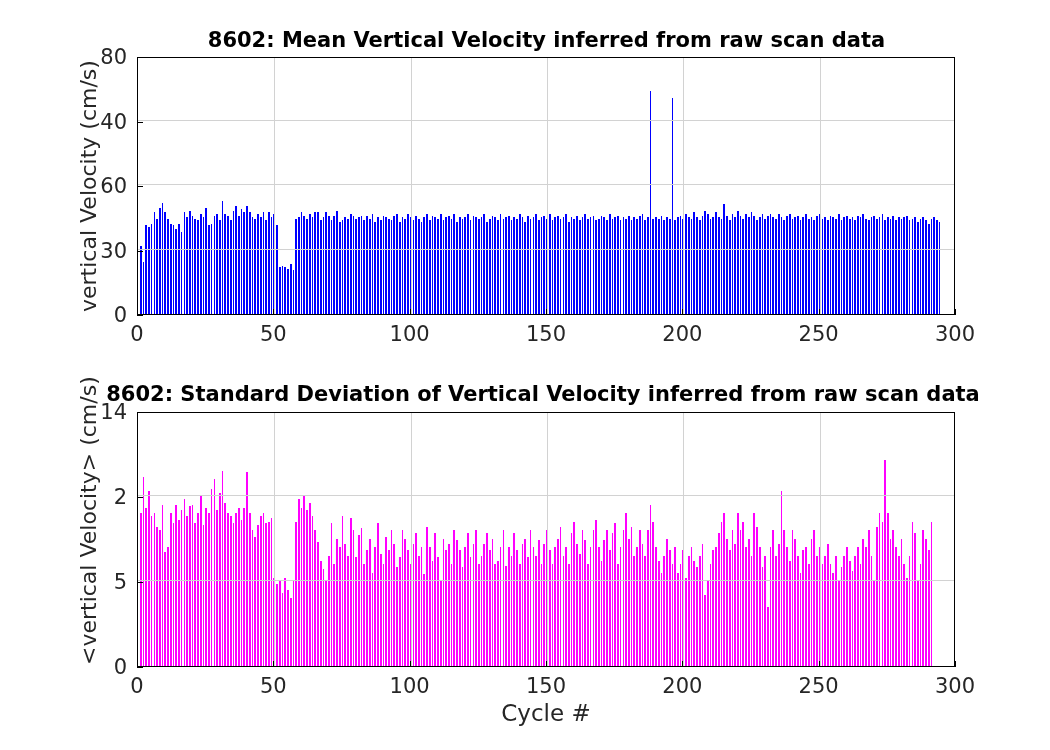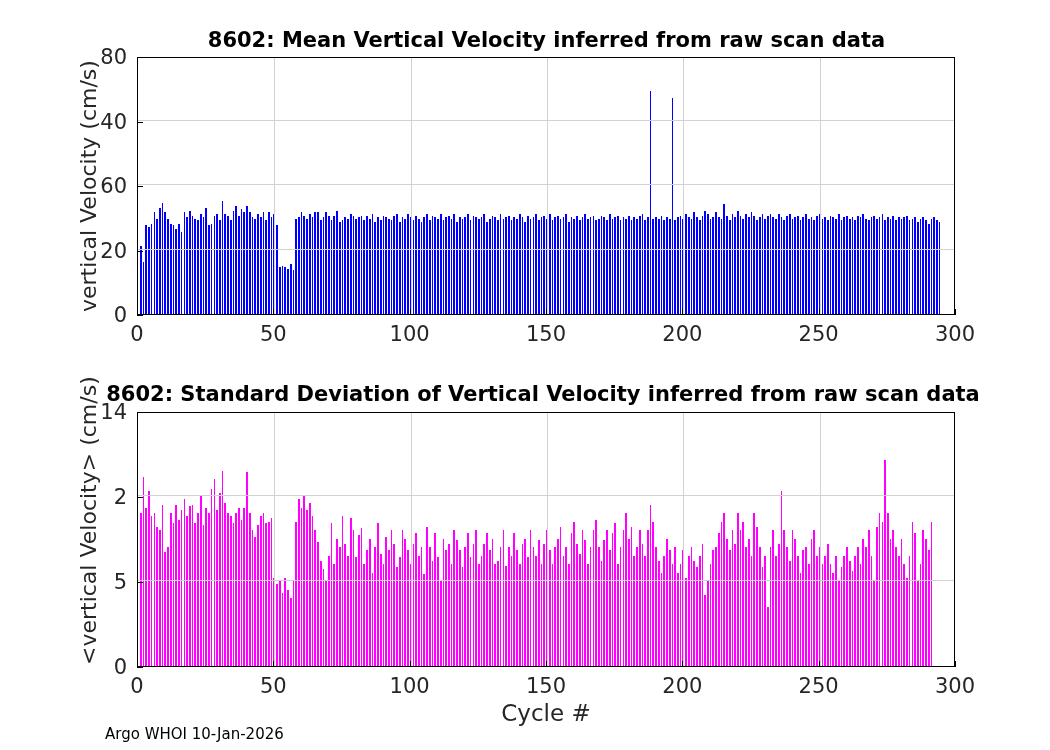--- a/index.html
+++ b/index.html
@@ -476,21 +476,21 @@
       <div class="ticklabel x" style="left: 546px; top: 322px;">150</div>
       <div class="tick-x" style="left: 682.333px; top: 309px;"></div>
       <div class="ticklabel x" style="left: 682.333px; top: 322px;">200</div>
       <div class="tick-x" style="left: 818.667px; top: 309px;"></div>
       <div class="ticklabel x" style="left: 818.667px; top: 322px;">250</div>
       <div class="tick-x" style="left: 955px; top: 309px;"></div>
       <div class="ticklabel x" style="left: 955px; top: 322px;">300</div>
       <div class="tick-y" style="left: 137px; top: 315px;"></div>
       <div class="ticklabel y" style="left: 81px; width: 46px; top: 315px;">0</div>
       <div class="tick-y" style="left: 137px; top: 250.5px;"></div>
-      <div class="ticklabel y" style="left: 81px; width: 46px; top: 250.5px;">20</div>
+      <div class="ticklabel y" style="left: 81px; width: 46px; top: 250.5px;">30</div>
       <div class="tick-y" style="left: 137px; top: 186px;"></div>
       <div class="ticklabel y" style="left: 81px; width: 46px; top: 186px;">60</div>
       <div class="tick-y" style="left: 137px; top: 121.5px;"></div>
       <div class="ticklabel y" style="left: 81px; width: 46px; top: 121.5px;">40</div>
       <div class="tick-y" style="left: 137px; top: 57px;"></div>
       <div class="ticklabel y" style="left: 81px; width: 46px; top: 57px;">80</div>
     </div>
 
   <div class="panel-title" id="title-bottom">8602: Standard Deviation of Vertical Velocity inferred from raw scan data</div>
 
@@ -819,15 +819,14 @@
       <div class="tick-y" style="left: 137px; top: 582px;"></div>
       <div class="ticklabel y" style="left: 81px; width: 46px; top: 582px;">5</div>
       <div class="tick-y" style="left: 137px; top: 497px;"></div>
       <div class="ticklabel y" style="left: 81px; width: 46px; top: 497px;">2</div>
       <div class="tick-y" style="left: 137px; top: 412px;"></div>
       <div class="ticklabel y" style="left: 81px; width: 46px; top: 412px;">14</div>
     </div>
 
   <div class="axislabel" id="xlabel-bottom">Cycle #</div>
 
-  <div id="footer-credit">Argo WHOI 10-Jan-2026</div>
 
 </div>
 
 </body></html>

